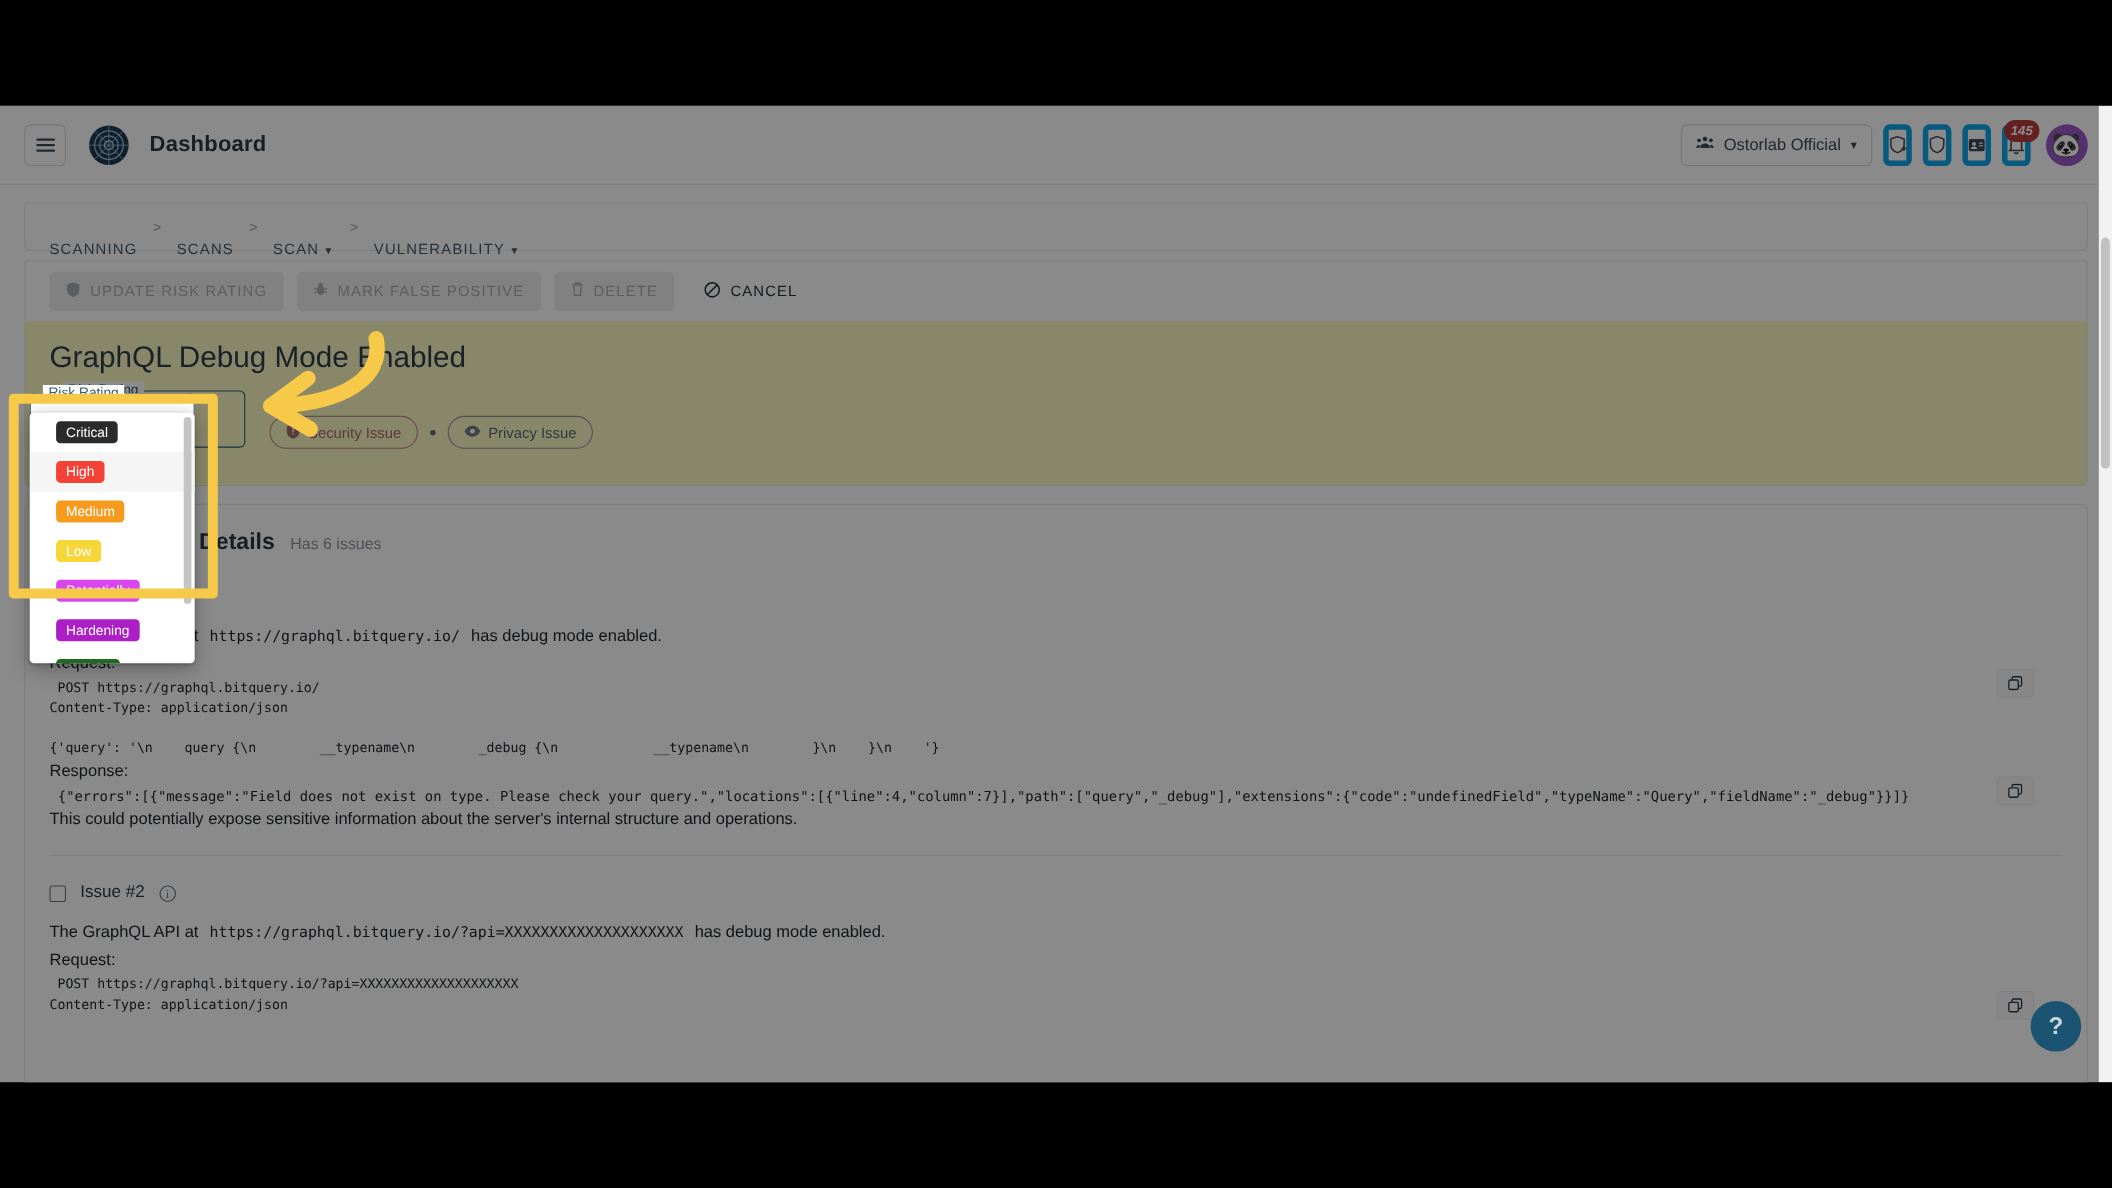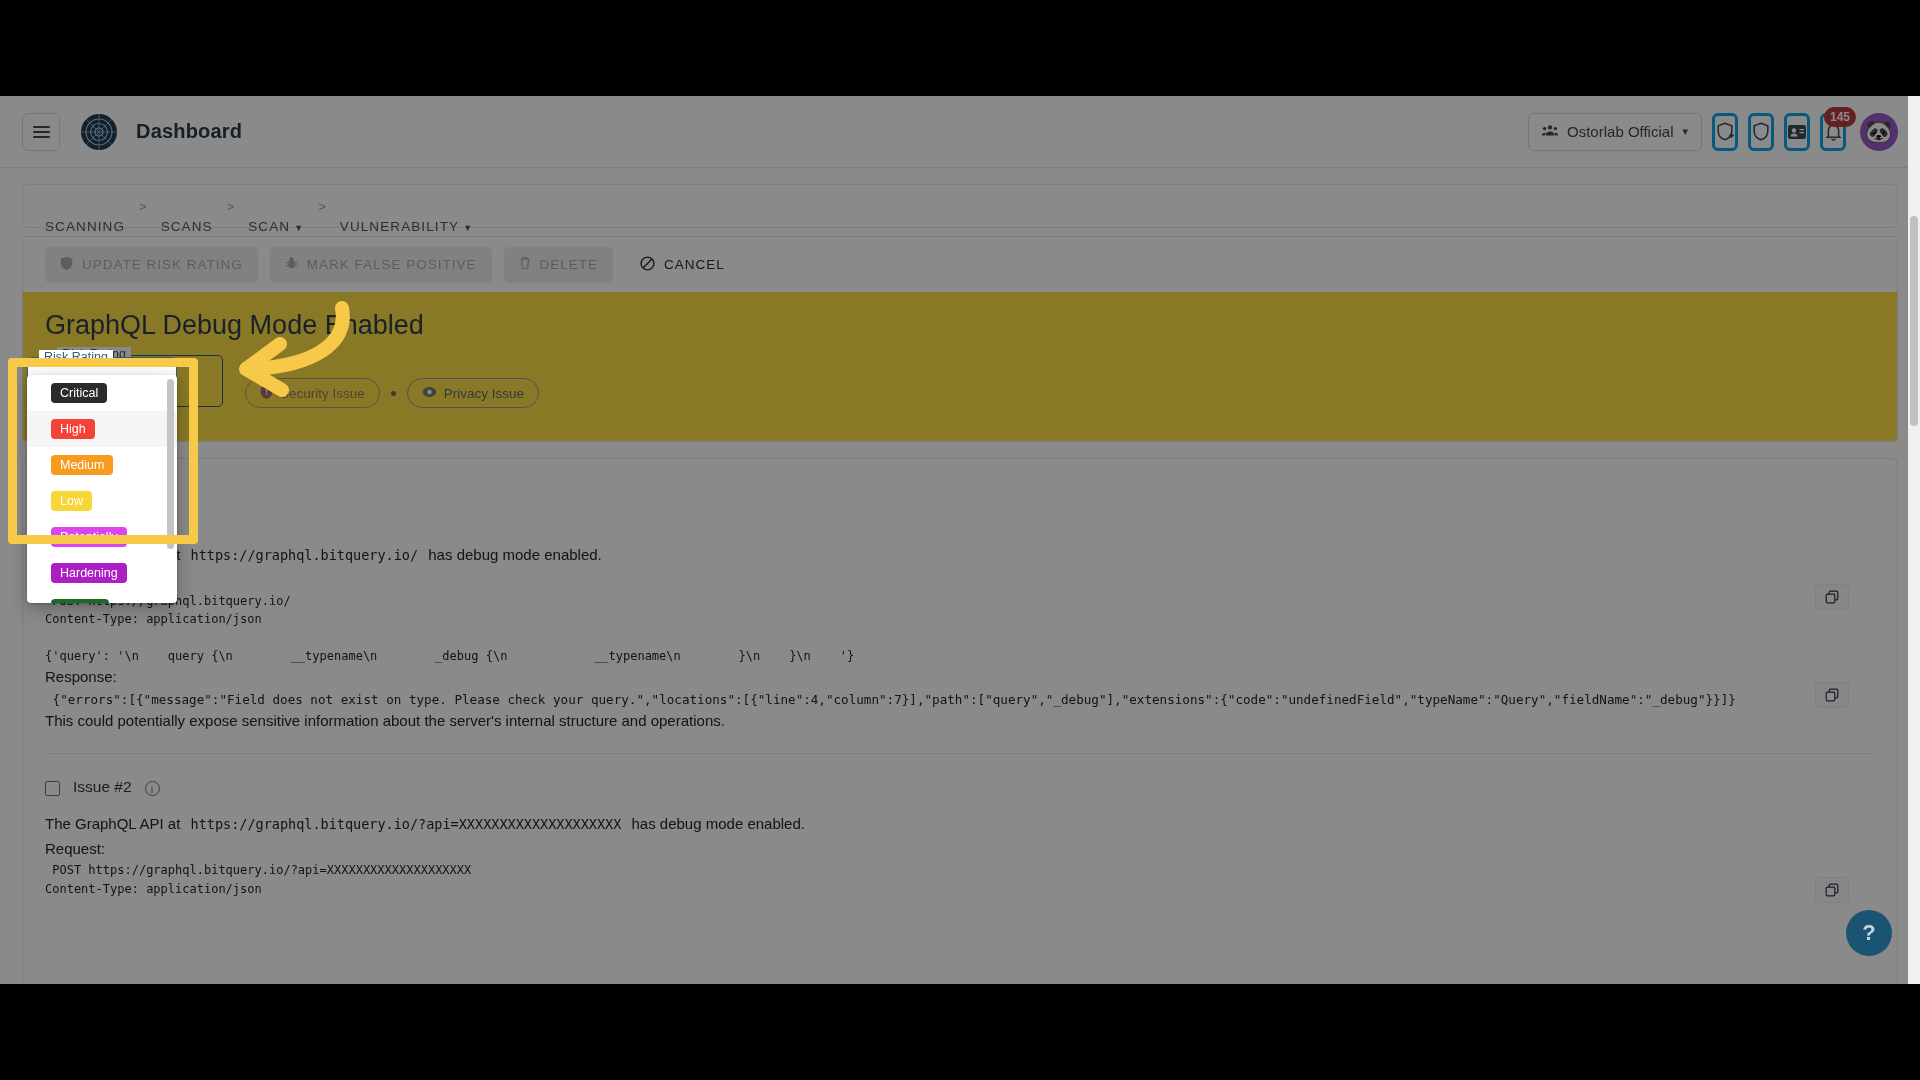--- a/index.html
+++ b/index.html
@@ -48,23 +48,24 @@
     margin-left: 18px; font-size: 20px; font-weight: 700; color: #2b3a47;
     letter-spacing: .2px;
   }
   .header-right { margin-left: auto; display: flex; align-items: center; gap: 10px; }
   .org-select {
     height: 38px; border: 1px solid #d5d9dd; border-radius: 6px;
     display: flex; align-items: center; gap: 9px; padding: 0 13px;
     font-size: 15px; color: #3d4a57; cursor: pointer; background:#fff;
   }
   .icon-btn {
-    width: 26px; height: 38px; border: 3px solid #0ea5e9; border-radius: 6px;
+    width: 26px; height: 38px; border: 5px solid #0ea5e9; border-radius: 6px;
     display: flex; align-items: center; justify-content: center; background: #fff; cursor: pointer;
     position: relative;
+    font-style: italic;
   }
   .badge {
     position: absolute; top: -9px; right: -13px;
     min-width: 26px; height: 20px; border-radius: 10px;
     background: #b93b3b; color: #fff; font-size: 12px; font-weight: 600;
     display: flex; align-items: center; justify-content: center; padding: 0 6px;
   }
   .avatar {
     width: 38px; height: 38px; border-radius: 50%;
     background: #9b59c7; display: flex; align-items: center; justify-content: center;
@@ -95,21 +96,21 @@
     font-family: "Liberation Sans", sans-serif;
     justify-content: space-between;
   }
   .tbtn.disabled { background: #efefef; color: #a8aeb3; }
   .tbtn.active { color: #263238; }
 
   
   .title-card {
     position: absolute; left: 22px; top: 196px; width: 1876px; height: 150px;
     border: 1px solid #e4e7ea; border-top: none; border-radius: 0 0 5px 5px;
-    background: #fde047; padding: 18px 22px;
+    background: #fef9c3; padding: 18px 22px;
   }
   .vuln-title { font-size: 27px; color: #2f3e4c; font-weight: 400; }
   .risk-field {
     margin-top: 14px; width: 178px; height: 52px;
     border: 1px solid #2f5d78; border-radius: 5px; position: relative;
   }
   .risk-legend {
     position: absolute; top: -9px; left: 11px; background: #fff;
     padding: 0 5px; font-size: 12.5px; color: #2f5d78;
   }
@@ -355,20 +356,24 @@
               <circle cx="7.5" cy="6" r="2.2" fill="#fff"></circle>
             </svg>
         </span>
         <span>Privacy Issue</span>
       </span>
     </div>
   </div>
 
   <div class="details-card">
     <div class="details-accent"></div>
+    <div class="details-head">
+      <span class="details-title">Details</span>
+      <span class="details-sub">Has 6 issues</span>
+    </div>
 
     <div class="issue-block" style="margin-top:26px;">
       <div class="issue-head">
         <span class="checkbox"></span>
         <span class="issue-label">Issue #1</span>
         <span class="info-icon">i</span>
       </div>
       <div style="margin-top:18px;">
         <div class="body-text">
           <span>The GraphQL API at</span>

